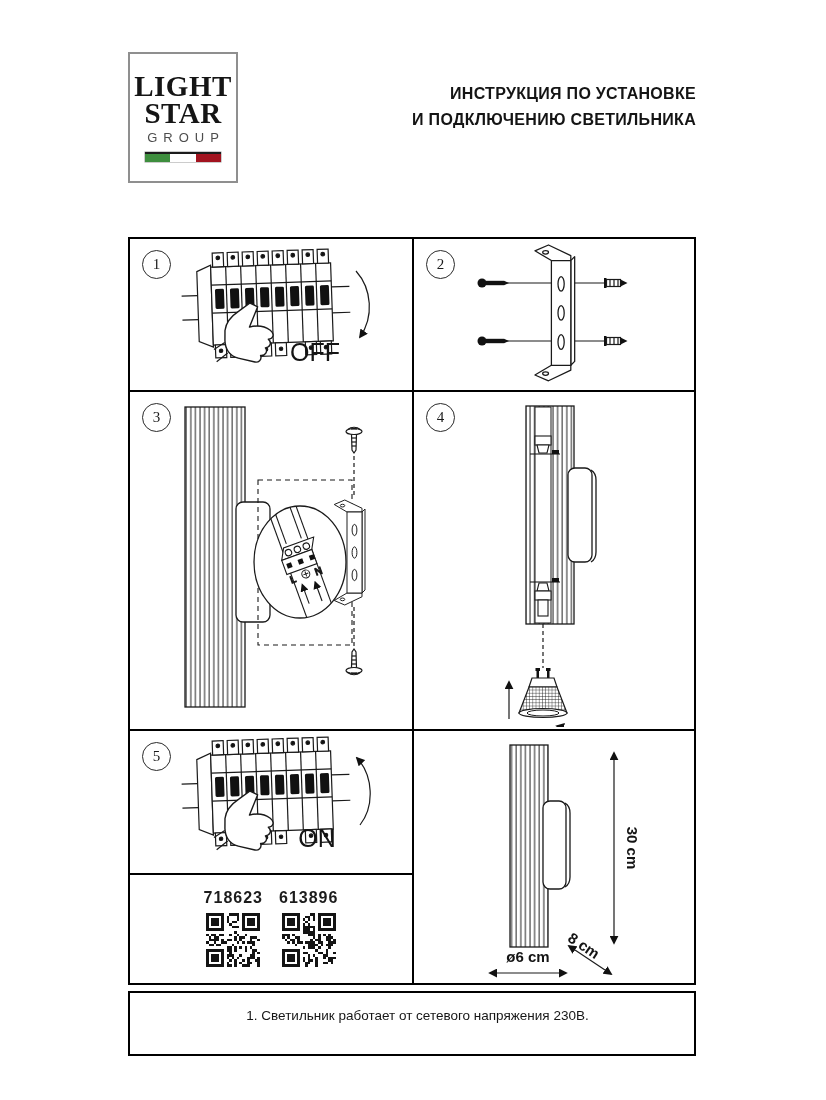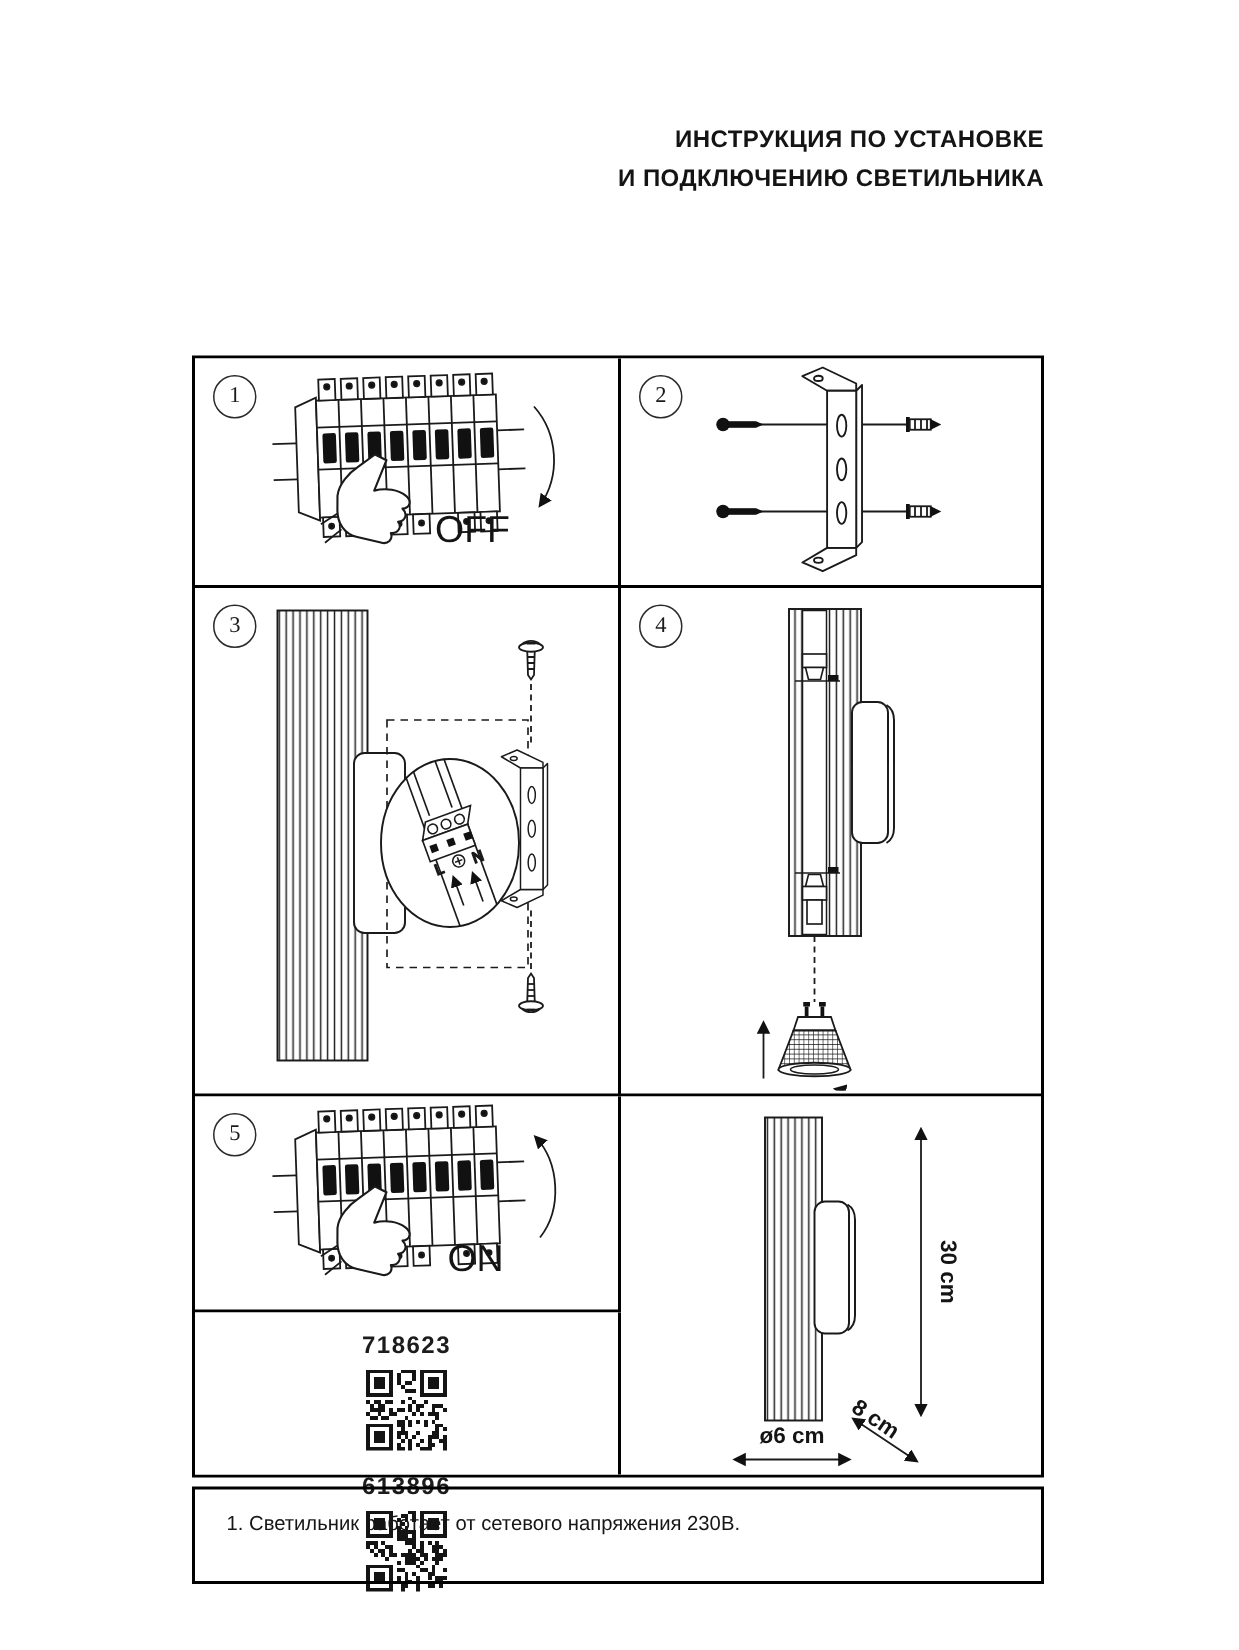--- a/index.html
+++ b/index.html
@@ -36,28 +36,28 @@
   .p4{left:284px;top:153px;width:280px;height:339px;}
   .p5{left:0;top:492px;width:284px;height:144px;}
   .pqr{left:0;top:636px;width:284px;height:108px;}
   .pdim{left:284px;top:492px;width:280px;height:252px;}
 
   .stepnum{position:absolute;left:12px;top:11px;width:27px;height:27px;border:1.5px solid #2a2a2a;
         border-radius:50%;display:flex;align-items:center;justify-content:center;
         font-family:"Liberation Serif",serif;font-size:15px;color:#1a1a1a;background:#fff;z-index:2;}
 
   
-  .qr-row{display:flex;justify-content:center;gap:16px;padding-top:14px;flex-direction:column;}
+  .qr-row{display:flex;justify-content:center;gap:16px;padding-top:14px;}
   .qr-item{display:flex;flex-direction:column;align-items:center;}
   .qr-code-label{font-weight:bold;font-size:16px;letter-spacing:1px;color:#1c1c1c;margin-bottom:6px;}
   .qr-box{width:54px;height:54px;}
 
   
   .notes{position:absolute;left:128px;top:991px;width:568px;height:65px;border:2px solid #000;
-        box-sizing:border-box;padding:12px 10px 0 21px;font-size:13.5px;line-height:21px;color:#161616;}
+        box-sizing:border-box;padding:12px 10px 0 21px;font-size:13.5px;line-height:21px;color:#161616;text-align:center;}
 
   .svg-text{font-family:"Liberation Sans",sans-serif;fill:#141414;}
 </style>
 </head>
 <body>
 
 <div class="page">
 
   <svg width="0" height="0" style="position:absolute" aria-hidden="true">
     <defs>
@@ -176,20 +176,30 @@
         <line x1="-2.3" y1="6" x2="2.3" y2="6"></line>
         <line x1="-2.2" y1="10" x2="2.2" y2="10"></line>
         <line x1="-2.1" y1="14" x2="2.1" y2="14"></line>
         <ellipse cx="0" cy="-0.5" rx="8" ry="3"></ellipse>
         <path d="M-6,-2.5 C-3,-5.5 3,-5.5 6,-2.5" fill="none"></path>
         <line x1="-3" y1="-3" x2="3" y2="-3"></line>
       </g>
     </defs>
   </svg>
 
+  <div class="logo">
+    <div class="logo-word">LIGHT</div>
+    <div class="logo-word">STAR</div>
+    <div class="logo-group">GROUP</div>
+    <div class="flag">
+      <span style="background: rgb(62, 142, 62);"></span>
+      <span style="background: rgb(255, 255, 255);"></span>
+      <span style="background: rgb(162, 19, 31);"></span>
+    </div>
+  </div>
 
   <div class="hdr">
     <div class="hdr-title">
       <div>ИНСТРУКЦИЯ ПО УСТАНОВКЕ</div>
       <div>И ПОДКЛЮЧЕНИЮ СВЕТИЛЬНИКА</div>
     </div>
   </div>
 
   <div class="grid">
 

